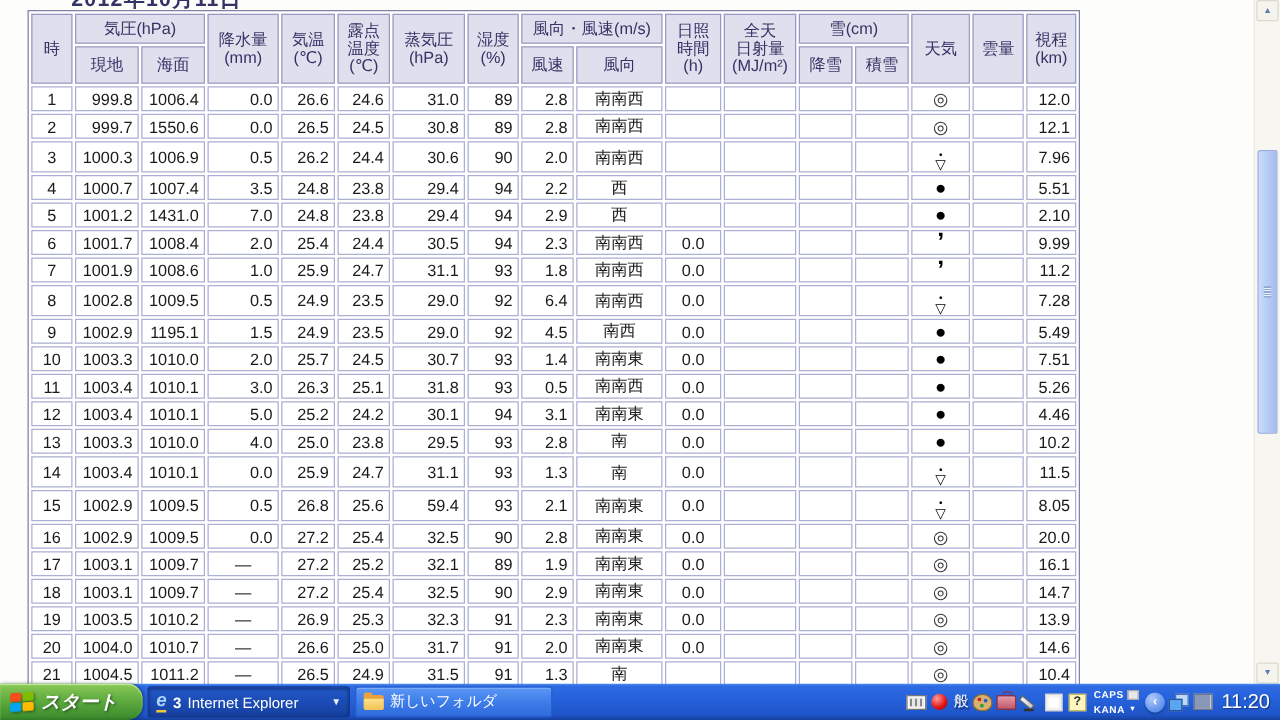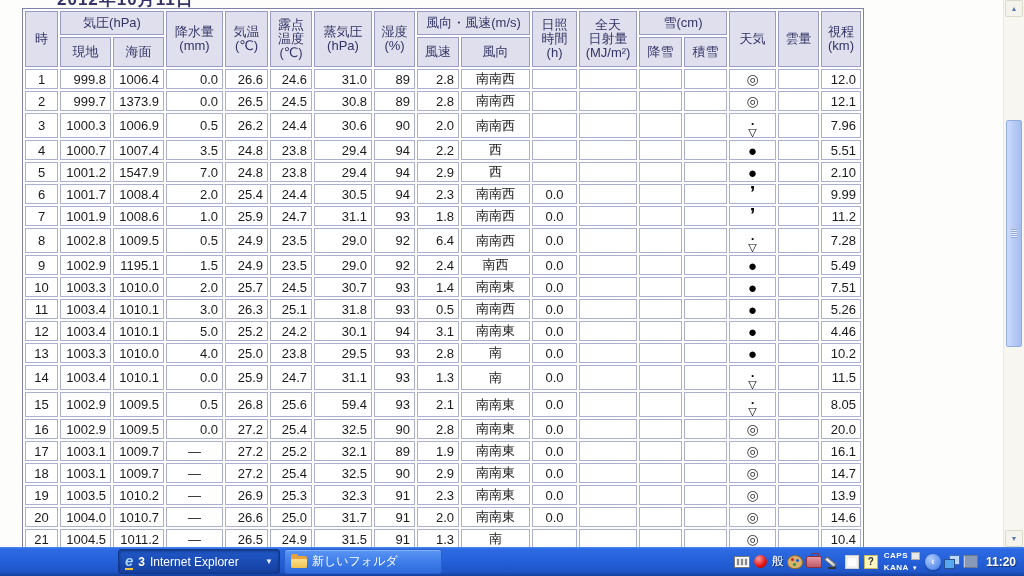--- a/index.html
+++ b/index.html
@@ -116,22 +116,22 @@
       background:radial-gradient(circle at 35% 30%,#AFCBFA,#5D8FEC 70%,#3F6FD8);
       color:#fff;font-size:10px;font-weight:bold;display:flex;align-items:center;
       justify-content:center;box-shadow:0 1px 2px rgba(0,0,0,.35);}
   .netmon{width:16px;height:14px;}
   .netmon .m1{position:absolute;right:0;top:0;width:9px;height:8px;background:#BFD8F8;
       border:1px solid #4A6FB0;}
   .netmon .m2{position:absolute;left:0;bottom:0;width:9px;height:8px;background:#58A6F0;
       border:1px solid #2A5090;}
   .monitor{width:13px;height:11px;background:#C8CCD4;border:1px solid #707888;}
   .monitor::after{content:"";position:absolute;left:2px;top:2px;right:2px;bottom:3px;background:#8898B8;}
-  .clock{color:#fff;font-size:12px;margin-left:4px;margin-right:4px;
-      text-shadow:1px 1px 1px rgba(0,0,0,.4);font-weight:bold;}
+  .clock{color:#fff;font-size:16px;margin-left:4px;margin-right:4px;
+      text-shadow:1px 1px 1px rgba(0,0,0,.4);}
 </style>
 </head>
 <body>
 
 <div class="viewport">
 
   <div class="page-title">2012年10月11日</div>
 
   <table class="wx">
     <colgroup>
@@ -206,21 +206,21 @@
           <td class="num"></td>
           <td class="num"></td>
           <td class="num"></td>
           <td class="ctr"><span class="w-cloudy">◎</span></td>
           <td class="num"></td>
           <td class="num">12.0</td>
         </tr>
         <tr>
           <td class="ctr">2</td>
           <td class="num">999.7</td>
-          <td class="num">1373.9</td>
+          <td class="num">1550.6</td>
           <td class="num">0.0</td>
           <td class="num">26.5</td>
           <td class="num">24.5</td>
           <td class="num">30.8</td>
           <td class="num">89</td>
           <td class="num">2.8</td>
           <td class="ctr">南南西</td>
           <td class="ctr"></td>
           <td class="num"></td>
           <td class="num"></td>
@@ -266,21 +266,21 @@
           <td class="num"></td>
           <td class="num"></td>
           <td class="num"></td>
           <td class="ctr"><span class="w-rain">●</span></td>
           <td class="num"></td>
           <td class="num">5.51</td>
         </tr>
         <tr>
           <td class="ctr">5</td>
           <td class="num">1001.2</td>
-          <td class="num">1547.9</td>
+          <td class="num">1431.0</td>
           <td class="num">7.0</td>
           <td class="num">24.8</td>
           <td class="num">23.8</td>
           <td class="num">29.4</td>
           <td class="num">94</td>
           <td class="num">2.9</td>
           <td class="ctr">西</td>
           <td class="ctr"></td>
           <td class="num"></td>
           <td class="num"></td>
@@ -351,21 +351,21 @@
         </tr>
         <tr>
           <td class="ctr">9</td>
           <td class="num">1002.9</td>
           <td class="num">1195.1</td>
           <td class="num">1.5</td>
           <td class="num">24.9</td>
           <td class="num">23.5</td>
           <td class="num">29.0</td>
           <td class="num">92</td>
-          <td class="num">2.4</td>
+          <td class="num">4.5</td>
           <td class="ctr">南西</td>
           <td class="ctr">0.0</td>
           <td class="num"></td>
           <td class="num"></td>
           <td class="num"></td>
           <td class="ctr"><span class="w-rain">●</span></td>
           <td class="num"></td>
           <td class="num">5.49</td>
         </tr>
         <tr>
@@ -624,20 +624,29 @@
       </tbody>
   </table>
 
   <div class="scrollbar">
     <div class="sb-btn sb-up">▲</div>
     <div class="sb-thumb"></div>
     <div class="sb-btn sb-down">▼</div>
   </div>
 
   <div class="taskbar">
+    <div class="start-btn">
+      <span class="win-flag">
+        <i class="wf-r"></i>
+          <i class="wf-g"></i>
+          <i class="wf-b"></i>
+          <i class="wf-y"></i>
+      </span>
+      <span class="start-label">スタート</span>
+    </div>
 
     <div class="task-btn task-ie">
       <span class="ie-e">e</span>
       <span class="ie-count">3</span>
       <span>Internet Explorer</span>
       <span class="task-caret">▼</span>
     </div>
 
     <div class="task-btn task-folder">
       <span class="folder-ico">

